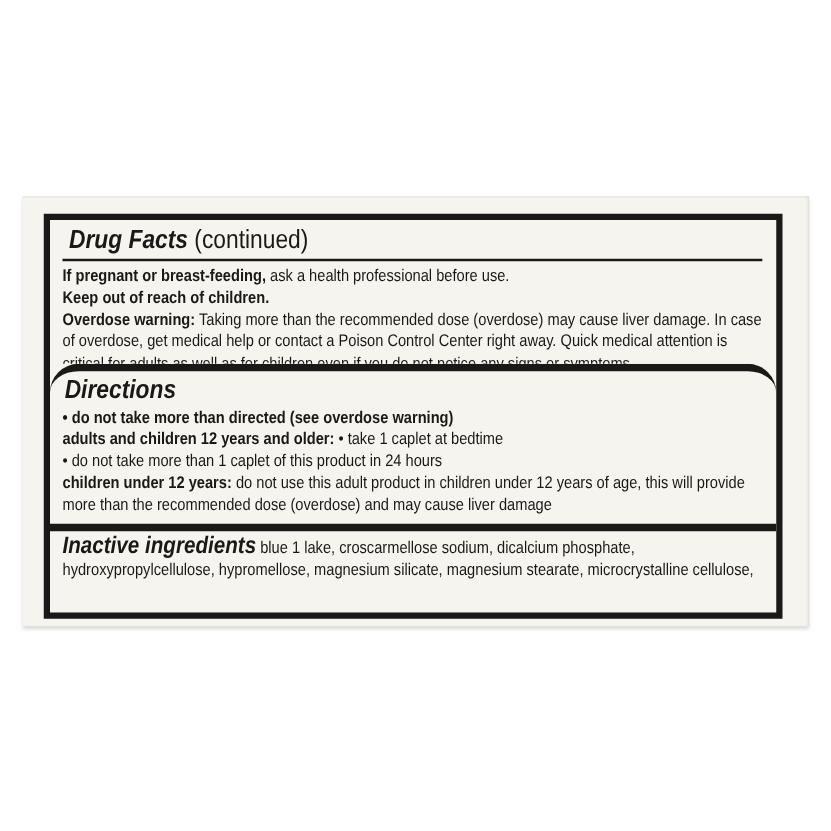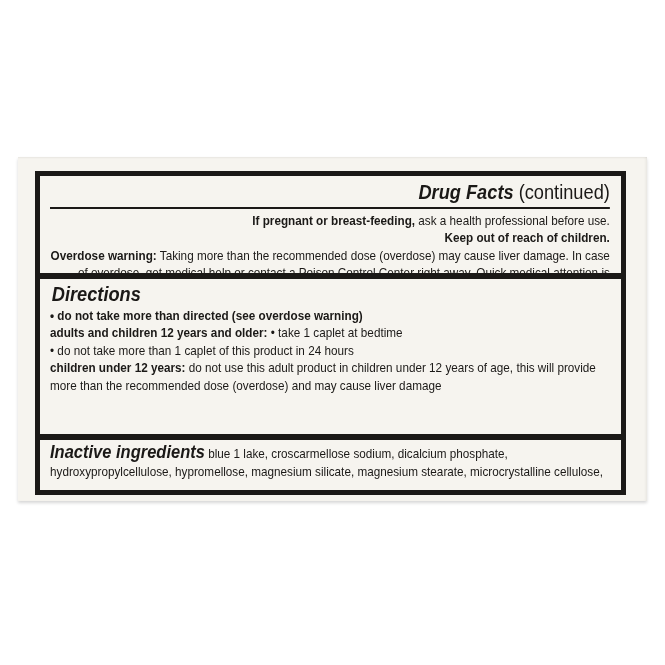--- a/index.html
+++ b/index.html
@@ -22,22 +22,22 @@
                inset -2px 0 3px -1px rgba(0,0,0,0.07),
                inset 0 2px 2px -1px rgba(0,0,0,0.05);
   }
   .df-box{
     position:absolute;left:17px;top:14px;
     width:581px;height:314px;
     border:5px solid var(--ink);
     overflow:hidden;
   }
   .sec{box-sizing:border-box;padding:0 10px;overflow:hidden;}
-  .sec1{height:97px;padding-top:3px;text-align:right;}
-  .sec2{height:161px;border-top:6px solid var(--ink);padding-top:2px;}
+  .sec1{height:115px;padding-top:3px;}
+  .sec2{height:128px;border-top:6px solid var(--ink);padding-top:2px;border-radius:23px;}
   .sec3{height:47px;border-top:6px solid var(--ink);padding-top:3px;}
   
   .scale{width:645px;transform:scaleX(0.868);transform-origin:0 0;}
   .df-title{
     margin:0;padding-left:6px;
     font-size:21px;line-height:25px;font-weight:normal;
   }
   .t-bi{font-weight:bold;font-style:italic;}
   .t-reg{font-style:normal;font-weight:normal;}
   .rule{height:2px;background:var(--ink);margin:3px 0 3px 0;}

